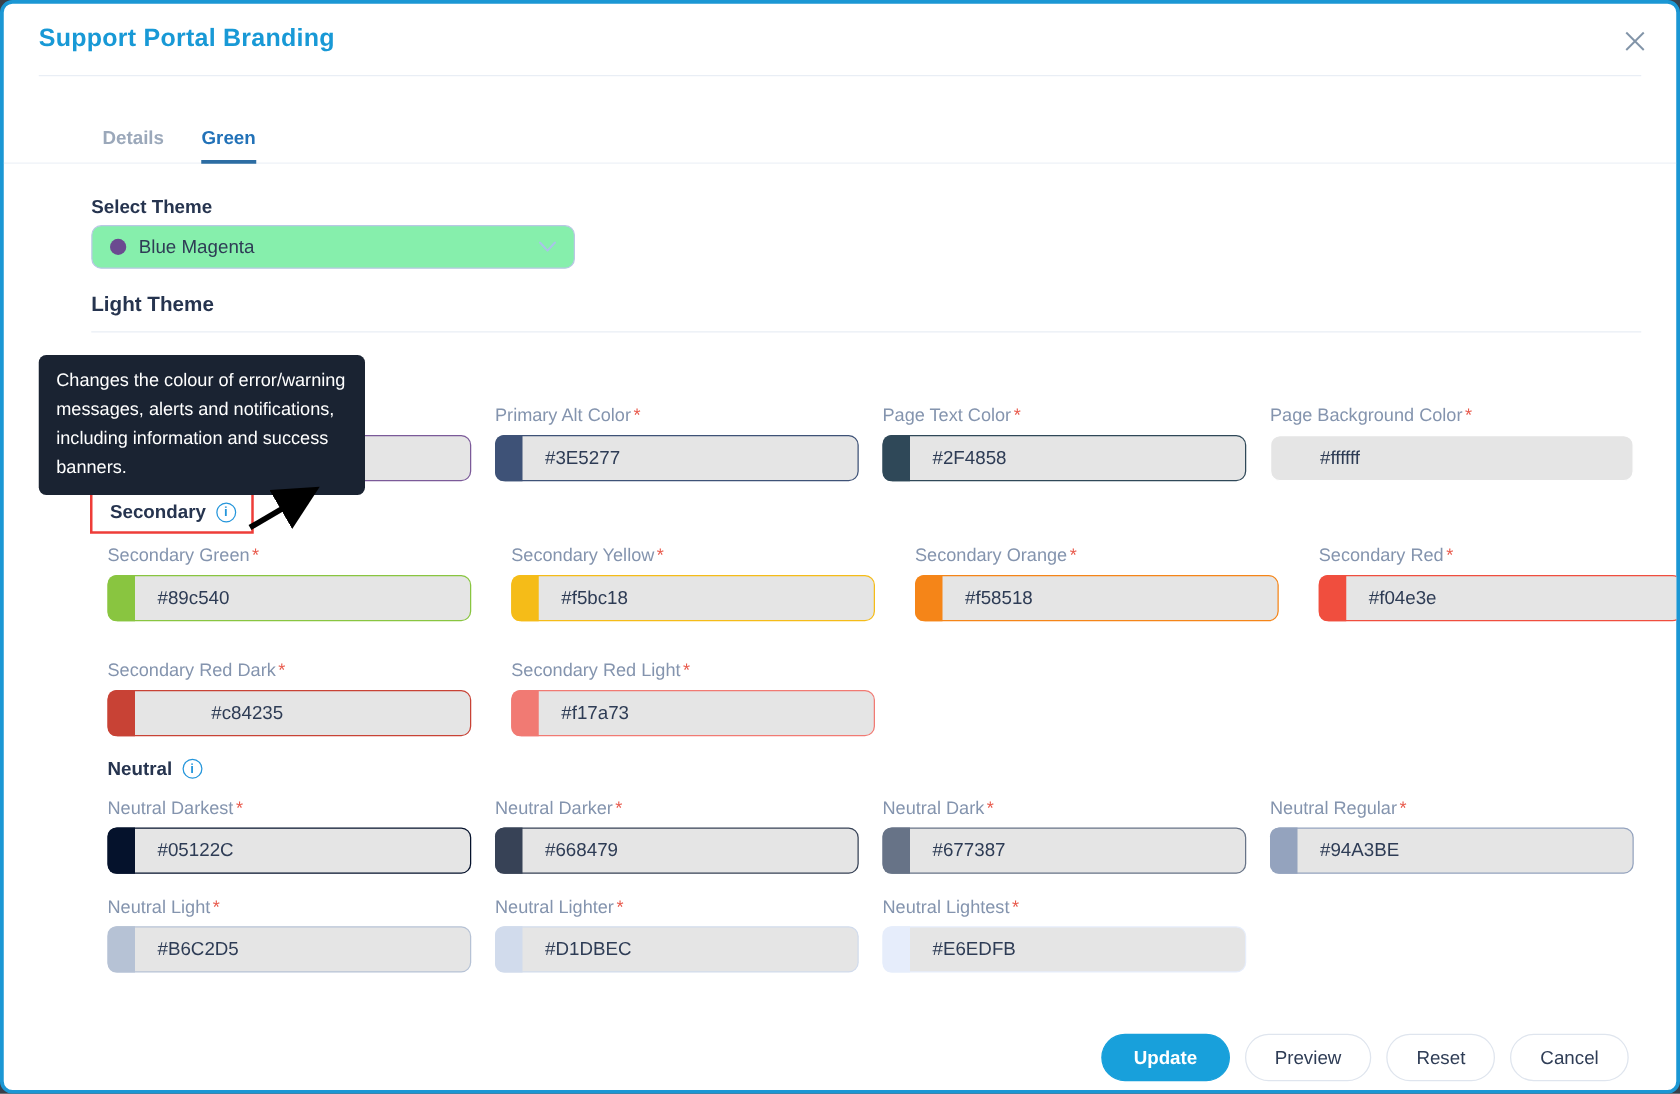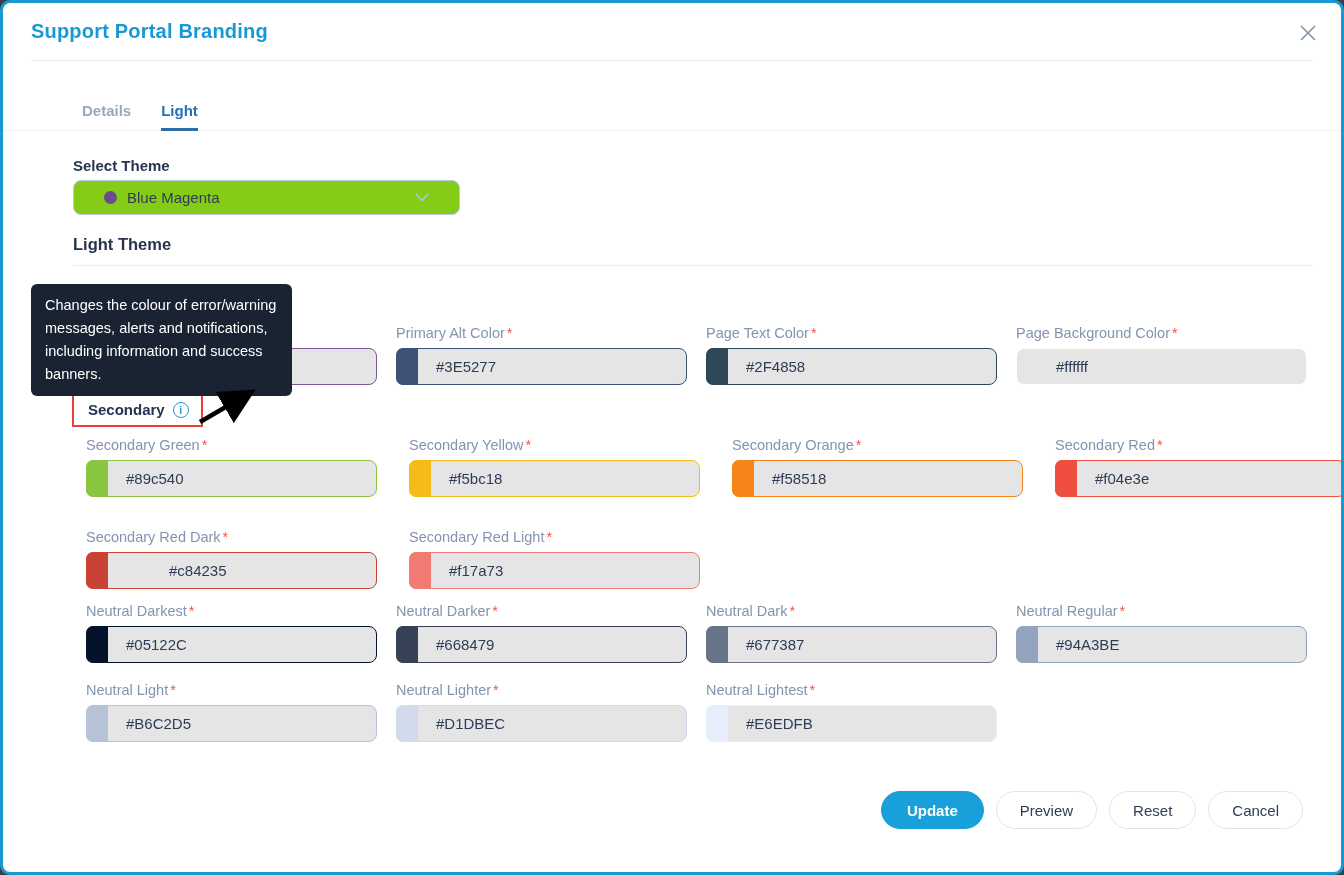--- a/index.html
+++ b/index.html
@@ -15,21 +15,21 @@
   .hr1 { margin:17px 28px 0 28px; }
 
   
   .tabs { display:flex; gap:30px; padding-left:79px; margin-top:41px; border-bottom:1px solid #eef2f7; }
   .tab { font-size:15px; font-weight:600; color:#9ba8ba; padding-bottom:9px; border-bottom:3px solid transparent; margin-bottom:-1px; cursor:pointer; }
   .tab.active { color:#2272b8; border-bottom-color:#2d6da3; }
 
   
   .content { padding:0 28px 0 70px; }
   .select-label { margin-top:26px; font-size:15px; font-weight:600; color:#26344f; }
-  .select { margin-top:6px; width:387px; height:35px; border:1px solid #b9c8e4; border-radius:8px; display:flex; align-items:center; padding:0 30px; gap:10px; cursor:pointer; background:#84cc16; }
+  .select { margin-top:6px; width:387px; height:35px; border:1px solid #b9c8e4; border-radius:8px; display:flex; align-items:center; padding:0 14px; gap:10px; cursor:pointer; background:#86efac; }
   .dot { width:13px; height:13px; border-radius:50%; flex:0 0 auto; }
   .select-value { font-size:15px; color:#2e3c55; }
   .chevron { margin-left:auto; }
   .light-theme { margin-top:20px; font-size:16.5px; font-weight:700; color:#26344f; }
   .hr2 { margin-top:11px; }
 
   
   .form-area { padding-left:13px; position:relative; }
   .fields-grid { display:grid; grid-template-columns:repeat(4,291px); column-gap:19px; row-gap:19px; }
   .grid-primary { margin-top:59px; }
@@ -67,21 +67,21 @@
       <svg width="18" height="18" viewBox="0 0 18 18">
         <line x1="2" y1="2" x2="16" y2="16" stroke="#8294a8" stroke-width="1.6"></line>
         <line x1="16" y1="2" x2="2" y2="16" stroke="#8294a8" stroke-width="1.6"></line>
       </svg>
     </button>
   </div>
   <hr class="hr hr1">
 
   <div class="tabs">
     <div class="tab">Details</div>
-    <div class="tab active">Light</div>
+    <div class="tab active">Green</div>
   </div>
 
   <div class="content">
 
     <div class="select-label">Select Theme</div>
     <div class="select">
       <span class="dot" style="background: rgb(107, 74, 144);"></span>
       <span class="select-value">Blue Magenta</span>
       <svg class="chevron" width="14" height="9" viewBox="0 0 14 9">
         <polyline points="1,1 7,7.5 13,1" fill="none" stroke="#a9c3e8" stroke-width="1.6" stroke-linecap="round" stroke-linejoin="round"></polyline>
@@ -167,20 +167,24 @@
           </div>
           <div class="field">
             <div class="field-label">Secondary Red Light<span class="req">*</span></div>
             <div class="color-input" style="border-color: rgb(241, 122, 115);">
               <span class="swatch" style="background: rgb(241, 122, 115);"></span>
               <span class="value">#f17a73</span>
             </div>
           </div>
         </div>
 
+      <div class="section-header">
+        <span>Neutral</span>
+        <span class="info-icon"></span>
+      </div>
 
       <div class="fields-grid grid-neutral">
           <div class="field">
             <div class="field-label">Neutral Darkest<span class="req">*</span></div>
             <div class="color-input" style="border-color: rgb(5, 18, 44);">
               <span class="swatch" style="background: rgb(5, 18, 44);"></span>
               <span class="value">#05122C</span>
             </div>
           </div>
           <div class="field">

